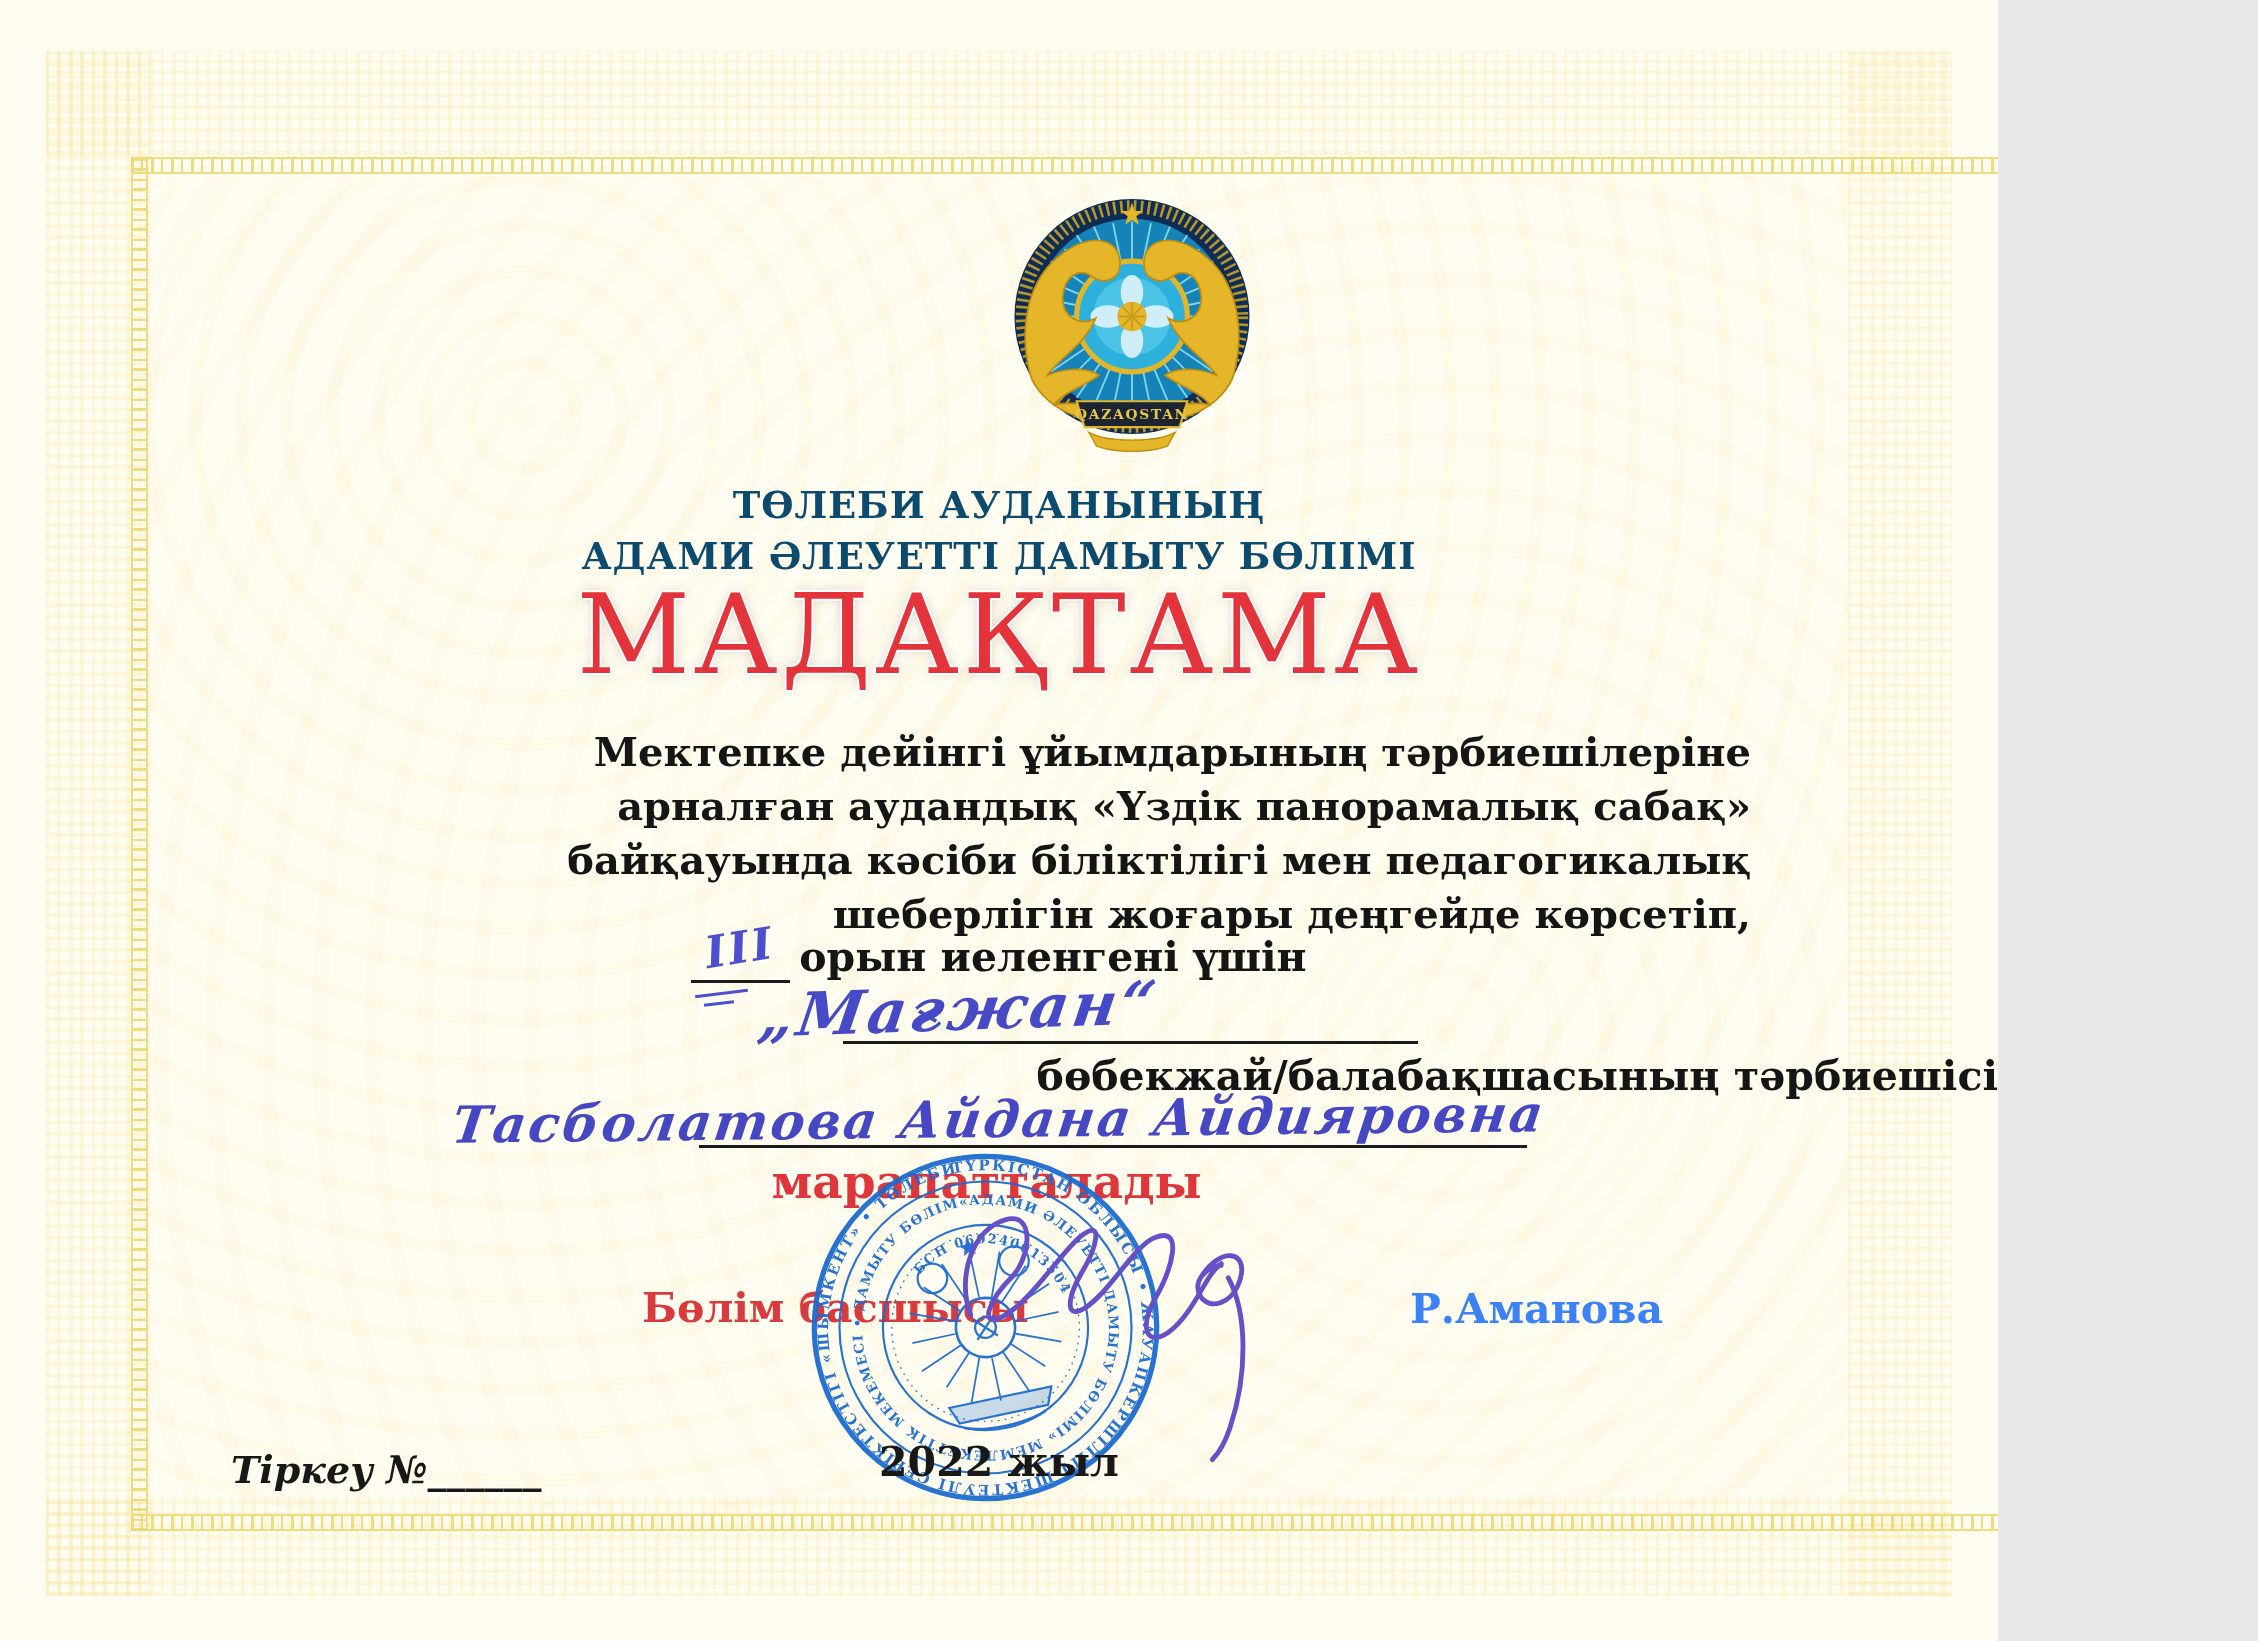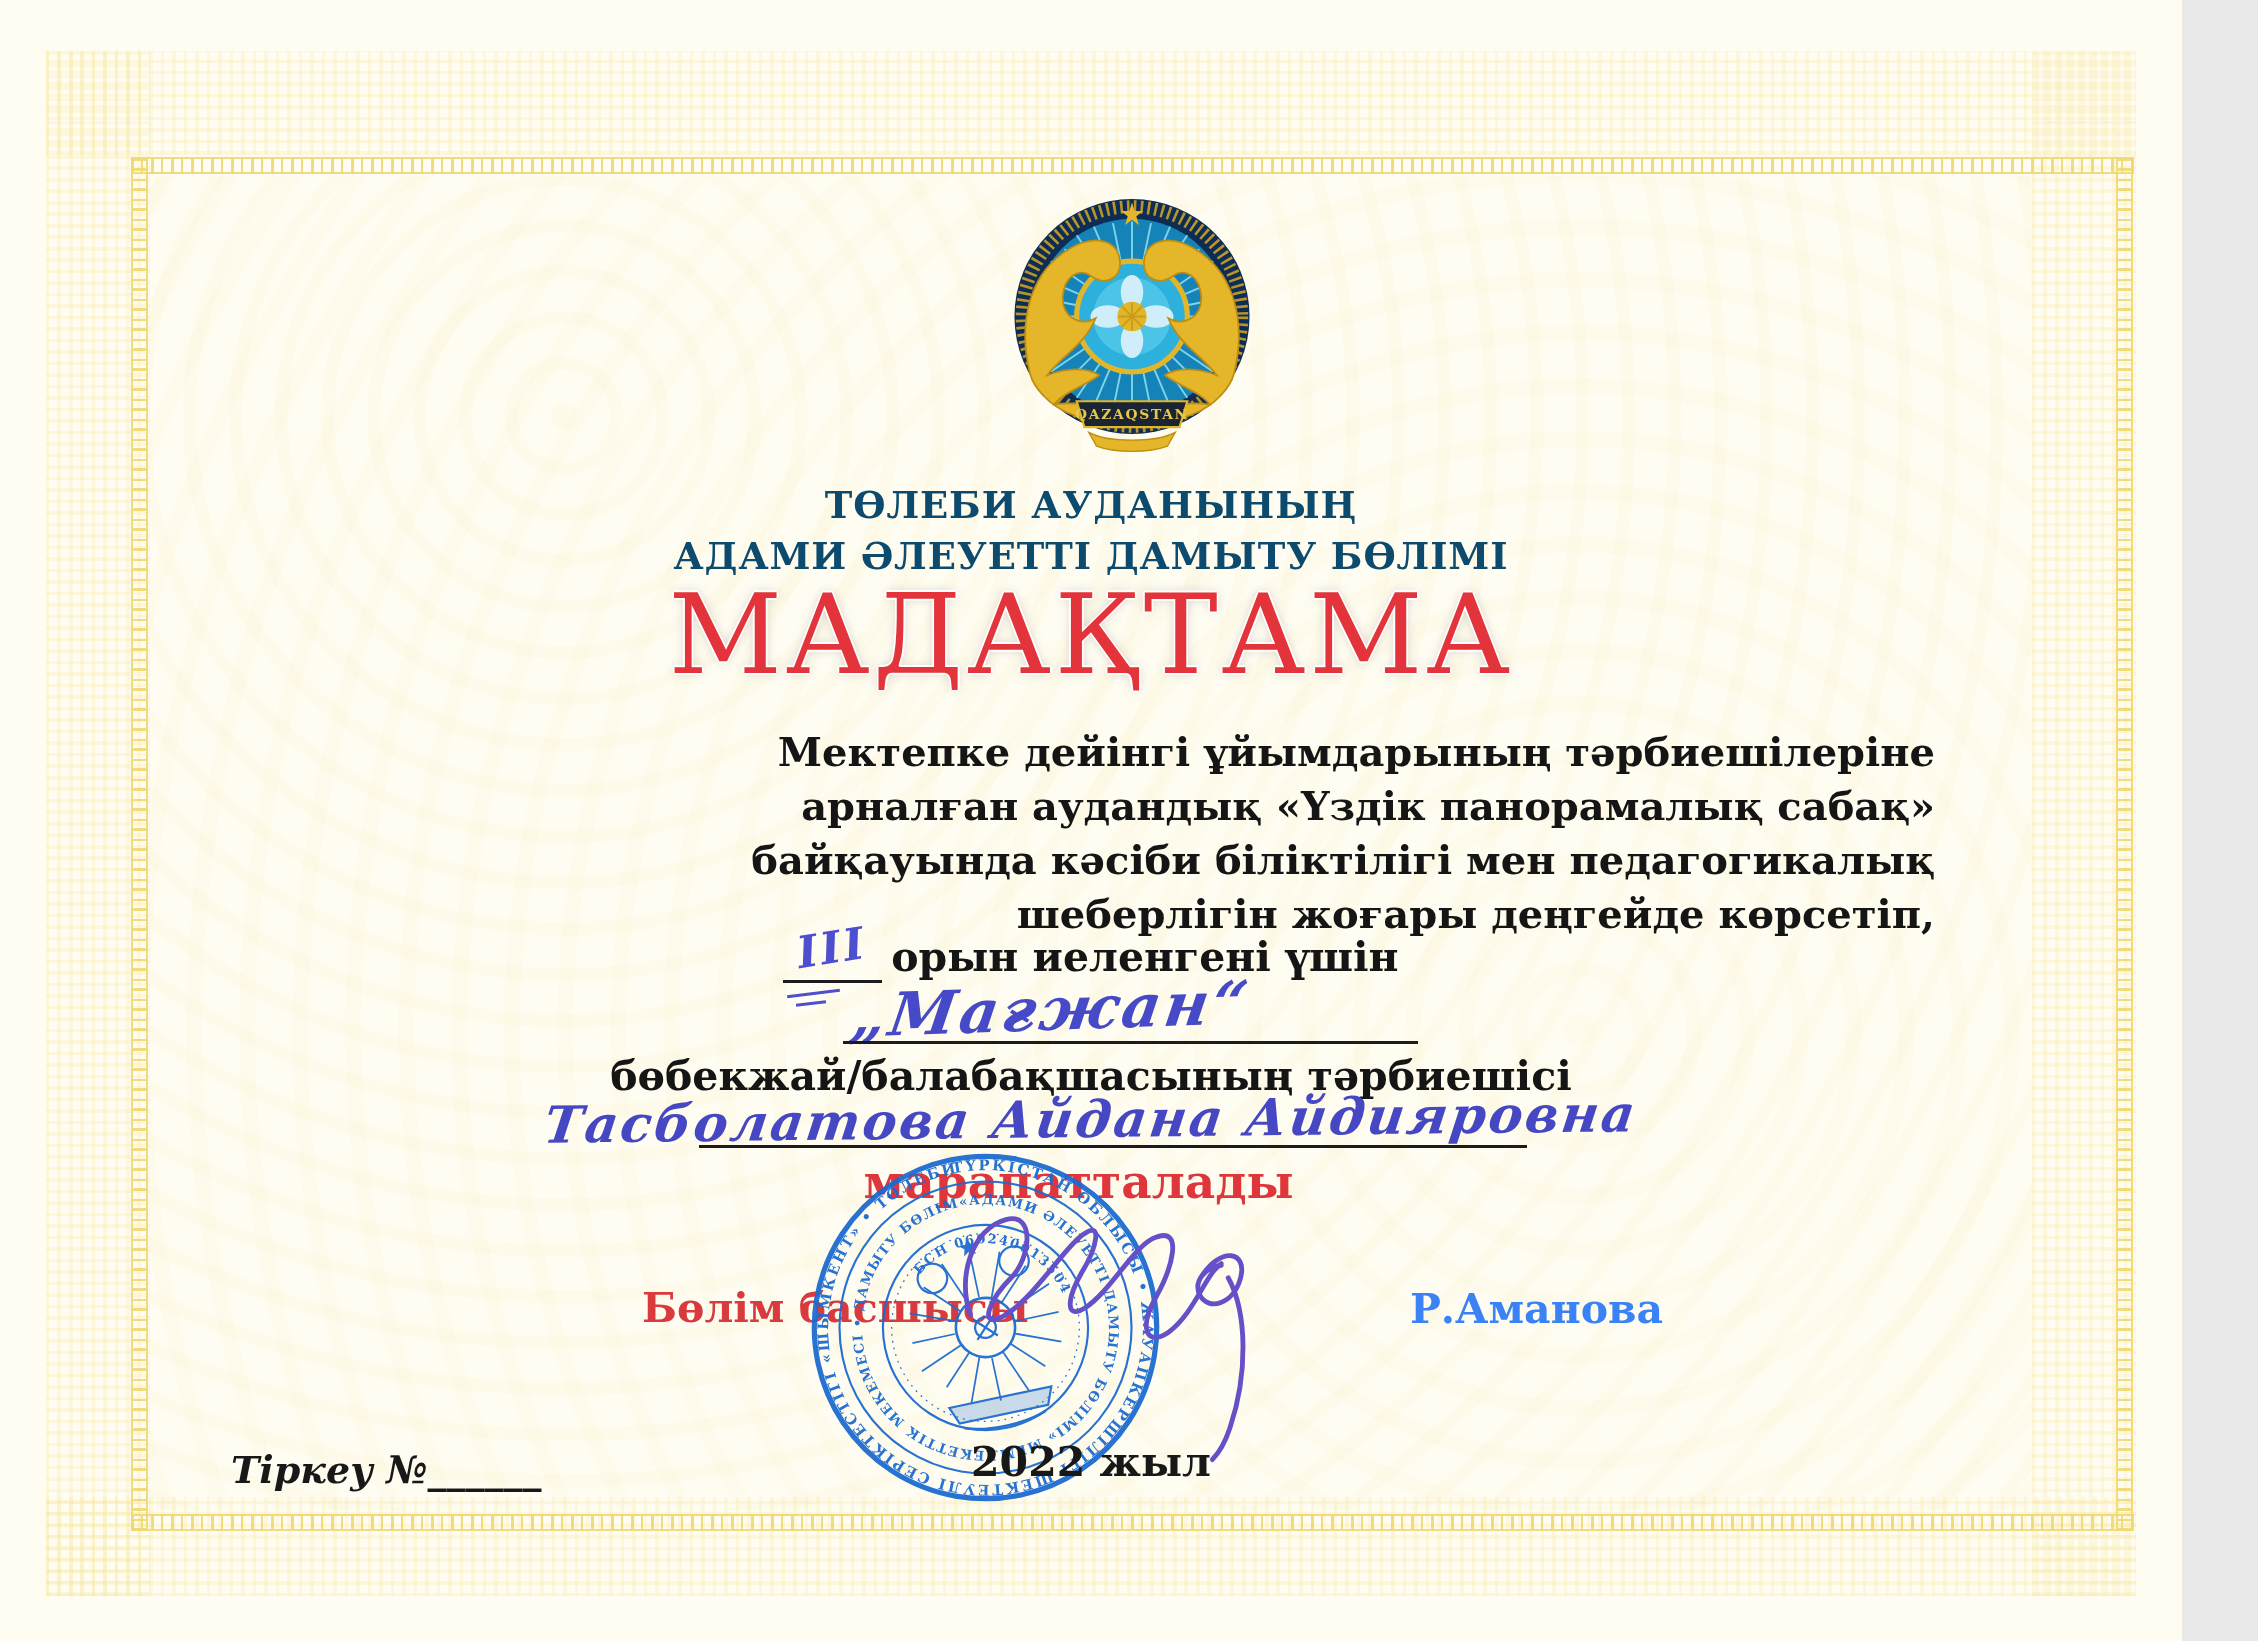--- a/index.html
+++ b/index.html
@@ -1,17 +1,17 @@
 <!DOCTYPE html>
 <html style="font-size:14px"><head>
 <meta charset="utf-8">
 <style>
   html,body{margin:0;padding:0;background:#e8e8e8;}
   .page{
-    position:relative;width:2182px;height:1642px;overflow:hidden;
+    position:relative;width:1998px;height:1642px;overflow:hidden;
     background:#fffdf2;
     font-family:"DejaVu Serif","Liberation Serif",serif;
   }
   
   .band{position:absolute;opacity:.5;
     background-image:
       repeating-linear-gradient(0deg, rgba(243,222,122,.35) 0 3.5px, rgba(255,255,255,0) 3.5px 11.5px),
       repeating-linear-gradient(90deg, rgba(243,222,122,.35) 0 3.5px, rgba(255,255,255,0) 3.5px 11.5px);
   }
   .band.top{left:46px;right:46px;top:51px;height:104px;}
@@ -48,21 +48,21 @@
   .place-blank{position:relative;width:99px;height:44px;border-bottom:3.5px solid #1c1c1c;margin-right:8.8px;}
   .place-hand{position:absolute;left:14px;top:-14px;font-size:44px;font-style:italic;font-weight:bold;
     color:#4e4fd0;letter-spacing:2.6px;transform:rotate(-9deg);}
   .place-dash1{position:absolute;left:3.5px;bottom:-15px;width:53px;border-bottom:3.5px solid #4e4fd0;transform:rotate(-7deg);}
   .place-dash2{position:absolute;left:12.4px;bottom:-25.6px;width:30px;border-bottom:3.5px solid #4e4fd0;transform:rotate(-7deg);}
   .place-text{font-size:41px;font-weight:bold;color:#151515;padding-bottom:1.8px;}
   
   .org-script{top:974px;font-size:60px;font-style:italic;font-weight:bold;color:#464ac7;
     letter-spacing:3.5px;transform:translateX(-40px) skewX(-10deg) rotate(-2deg);}
   .org-underline{position:absolute;left:843px;width:575px;top:1041px;border-bottom:3.5px solid #1c1c1c;}
-  .org-role{top:1052px;font-size:41px;font-weight:bold;color:#151515;}
+  .org-role{top:1052px;font-size:41px;font-weight:bold;color:#151515;text-align:right;}
   
   .name-script{top:1089px;font-size:51px;font-style:italic;font-weight:bold;color:#4547c3;
     letter-spacing:2.6px;transform:skewX(-8deg) rotate(-0.6deg);white-space:nowrap;}
   .name-underline{position:absolute;left:699px;width:828px;top:1145px;border-bottom:3.5px solid #1c1c1c;}
   .award-word{top:1154px;font-size:47px;font-weight:bold;color:#de363b;transform:translateX(-12.4px);z-index:1;}
   
   .stamp{position:absolute;left:803px;top:1145px;width:365px;height:365px;transform:rotate(-12deg);opacity:.94;z-index:2;}
   .signature{position:absolute;left:937px;top:1163px;width:353px;height:309px;z-index:3;}
   .sig-role{position:absolute;left:642px;top:1284px;font-size:41px;font-weight:bold;color:#d93a3e;z-index:1;}
   .sig-name{position:absolute;left:1410px;top:1285px;font-size:41px;font-weight:bold;color:#3b82f6;}

